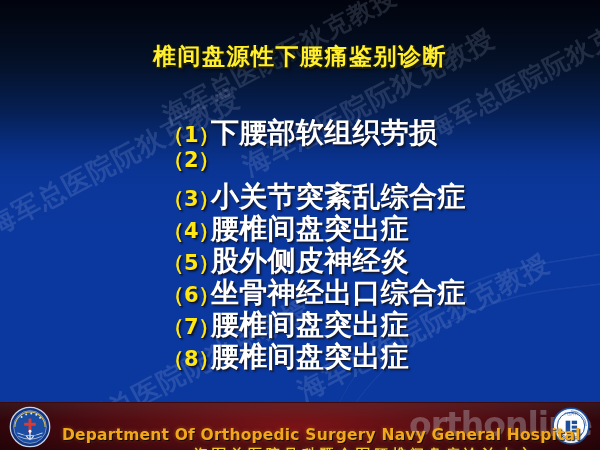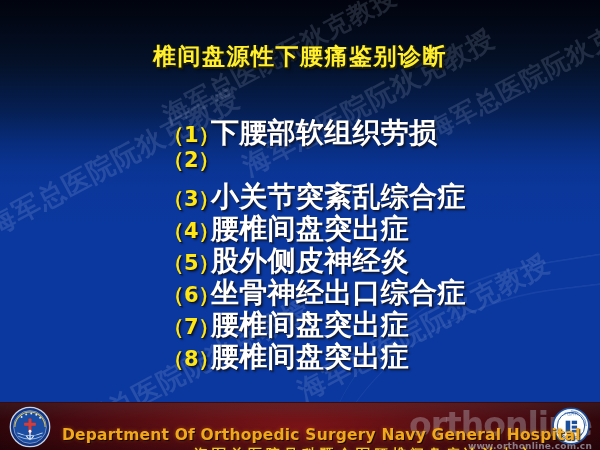--- a/index.html
+++ b/index.html
@@ -275,21 +275,20 @@
       <span class="marker">（8）</span>
       <span class="itext">腰椎间盘突出症</span>
     </div>
   </div>
 
   <div class="footer">
     <div class="footer-sheen"></div>
 
     <div class="foot-wm">
       <span class="foot-wm-word">orthonline</span>
-      <span class="foot-wm-url">www.orthonline.com.cn</span>
     </div>
 
     <svg class="emblem-left" viewBox="0 0 100 100">
       <circle cx="50" cy="50" r="47" fill="#14357f" stroke="#c8d4e8" stroke-width="3"></circle>
       <circle cx="50" cy="50" r="39" fill="#1b4ea3" stroke="#9fb4d8" stroke-width="1.6"></circle>
       <path d="M50 14 A36 36 0 0 1 86 50" fill="none" stroke="#e3c34a" stroke-width="2.4"></path>
       <path d="M50 14 A36 36 0 0 0 14 50" fill="none" stroke="#e3c34a" stroke-width="2.4"></path>
       <g fill="#e0e8f5">
         <circle cx="30" cy="26" r="2.3"></circle>
           <circle cx="41" cy="20" r="2.3"></circle>

